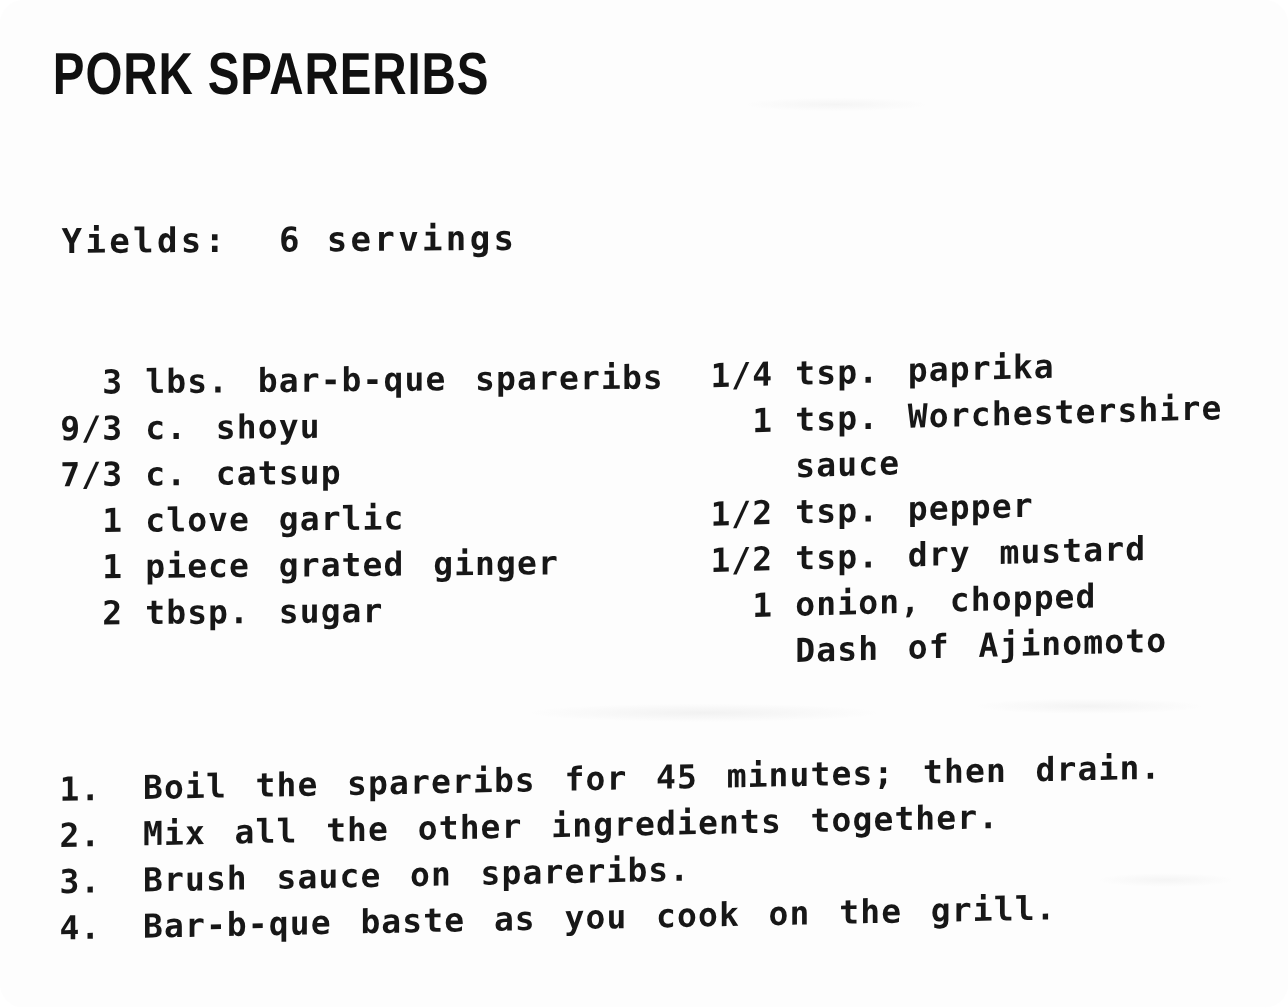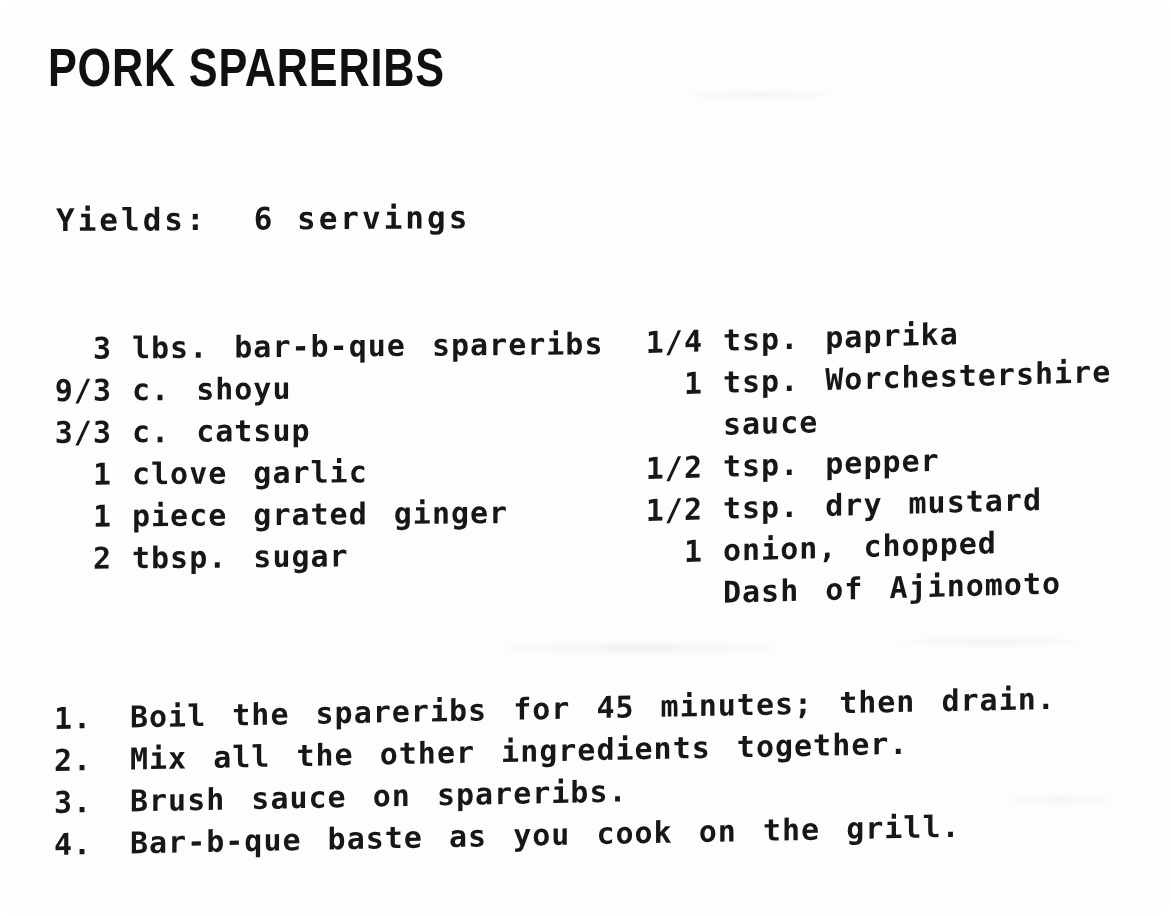--- a/index.html
+++ b/index.html
@@ -94,21 +94,21 @@
   <div class="col col-left">
     <div class="ing-row">
       <span class="qty">3</span>
       <span class="ing">lbs. bar-b-que spareribs</span>
     </div>
     <div class="ing-row">
       <span class="qty">9/3</span>
       <span class="ing">c. shoyu</span>
     </div>
     <div class="ing-row">
-      <span class="qty">3/3</span>
+      <span class="qty">7/3</span>
       <span class="ing">c. catsup</span>
     </div>
     <div class="ing-row">
       <span class="qty">1</span>
       <span class="ing">clove garlic</span>
     </div>
     <div class="ing-row">
       <span class="qty">1</span>
       <span class="ing">piece grated ginger</span>
     </div>

